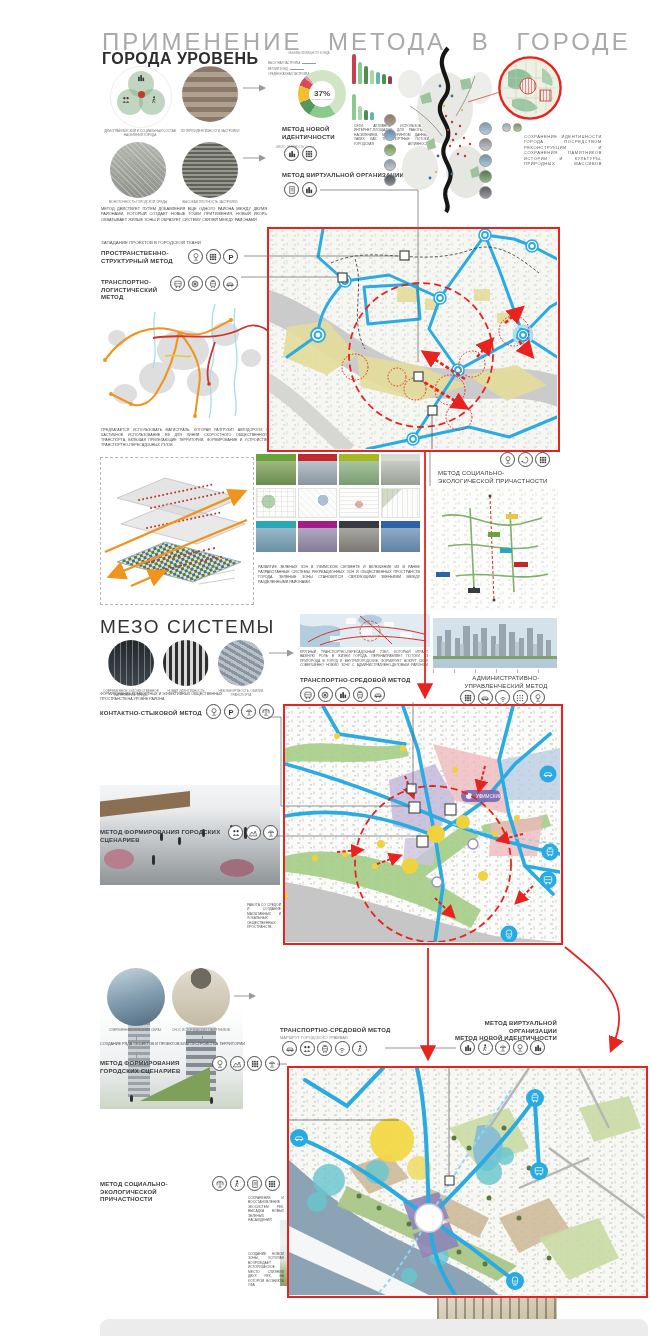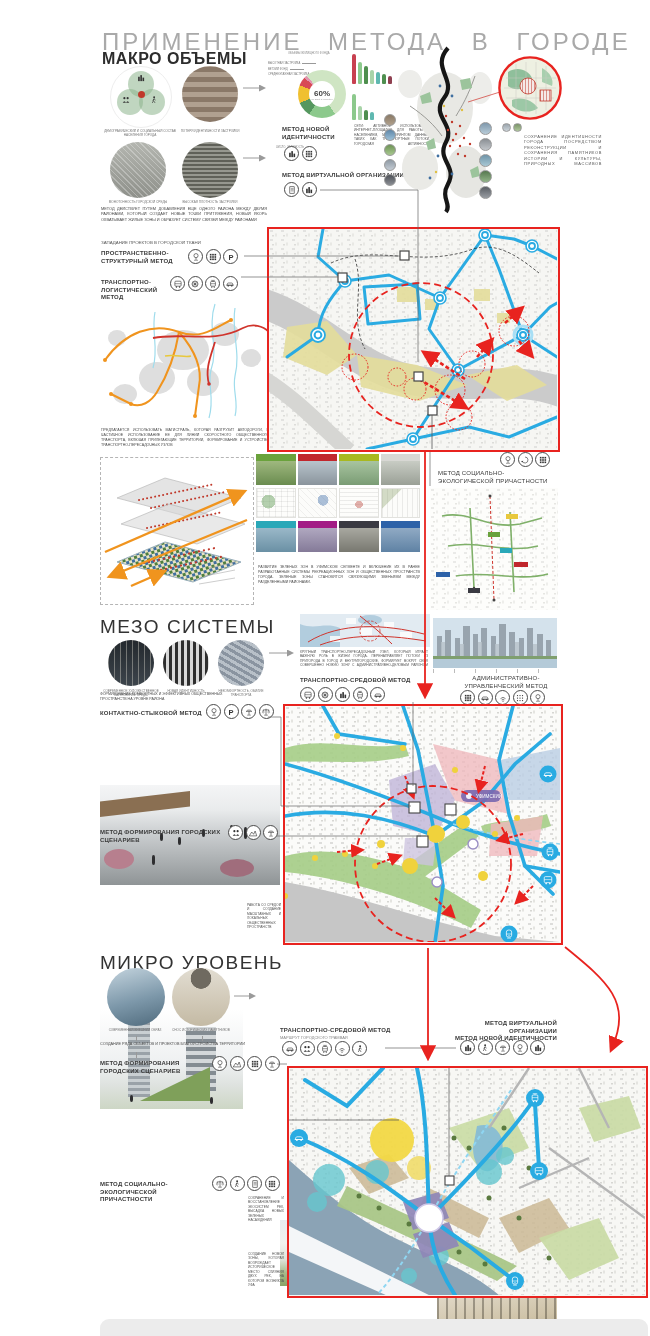--- a/index.html
+++ b/index.html
@@ -193,21 +193,21 @@
 <pattern id="hatchR" width="3" height="3" patternUnits="userSpaceOnUse">
         <rect width="3" height="3" fill="#f5e9e8"></rect>
         <line x1="0" y1="0" x2="0" y2="3" stroke="#c0392b" stroke-width="1"></line>
       </pattern>
 </defs>
 </svg>
 
 <div id="poster">
 
   <div class="abs h1" style="left:102px;top:28px">ПРИМЕНЕНИЕ МЕТОДА В ГОРОДЕ УФА</div>
-  <div class="abs h2" style="left:102px;top:50px">МАКРО ОБЪЕМЫ</div>
+  <div class="abs h2" style="left:102px;top:50px">ГОРОДА УРОВЕНЬ</div>
 
   <div class="abs circ c-venn" style="left:110px;top:66px;width:60px;height:60px">
     <span class="vc" style="left:17px;top:4px;width:26px;height:26px"></span>
     <span class="vc" style="left:6px;top:22px;width:26px;height:26px"></span>
     <span class="vc" style="left:28px;top:22px;width:26px;height:26px"></span>
     <span class="abs" style="left:27px;top:24px;width:7px;height:7px;border-radius:50%;background:#c0392b"></span>
     <svg class="abs" style="left:25px;top:6px;width:10px;height:10px;color:#333">
         <use href="#sym-building"></use>
       </svg>
     <svg class="abs" style="left:10px;top:28px;width:10px;height:10px;color:#333">
@@ -235,21 +235,21 @@
         <span>ВЕТХИЙ ФОНД</span>
         <span class="ll"></span>
       </div>
       <div class="leg-item">
         <span>СРЕДНЕЭТАЖНАЯ ЗАСТРОЙКА</span>
         <span class="ll"></span>
       </div>
     </div>
   <div class="abs circ" id="pie" style="left: 298px; top: 70px; width: 48px; height: 48px; background: conic-gradient(from -40deg, rgb(207, 229, 195) 0%, rgb(207, 229, 195) 52%, rgb(140, 201, 140) 52%, rgb(140, 201, 140) 70%, rgb(85, 151, 95) 70%, rgb(85, 151, 95) 80%, rgb(240, 192, 48) 80%, rgb(240, 192, 48) 92%, rgb(216, 74, 85) 92%, rgb(216, 74, 85) 98%, rgb(224, 150, 176) 98%, rgb(224, 150, 176) 100%);">
     <div class="abs circ" style="left:11px;top:11px;width:26px;height:26px;background:#fff;display:flex;flex-direction:column;align-items:center;justify-content:center">
-      <span style="font-size:8px;font-weight:700;color:#444">60%</span>
+      <span style="font-size:8px;font-weight:700;color:#444">37%</span>
       <span style="font-size:2px;color:#999;text-transform:uppercase">ОТ ВСЕЙ ЗАСТРОЙКИ</span>
     </div>
   </div>
   <div class="abs mic" style="left:276px;top:146px;width:30px">ЧИСЛО, ЭТАЖНОСТЬ</div>
   <div class="bar-group" id="bars-g1" style="left:352px;top:52px;height:32px">
       <span class="bar" style="height: 30px; background: rgb(200, 64, 80);"></span>
       <span class="bar" style="height: 22px; background: rgb(140, 201, 140);"></span>
       <span class="bar" style="height: 18px; background: rgb(79, 143, 79);"></span>
       <span class="bar" style="height: 14px; background: rgb(168, 212, 168);"></span>
       <span class="bar" style="height: 12px; background: rgb(95, 184, 176);"></span>
@@ -934,21 +934,20 @@
             <use href="#sym-bus" x="-6" y="-6" width="12" height="12"></use>
           </g>
       <g transform="translate(224,228)" color="#fff">
             <circle r="8.5" fill="#29abe2"></circle>
             <use href="#sym-train" x="-6" y="-6" width="12" height="12"></use>
           </g>
     </g>
   </svg>
   </div>
 
-  <div class="abs h2b" style="left:100px;top:952px">МИКРО УРОВЕНЬ</div>
   <div class="abs circ c-glass photo" style="left:107px;top:968px;width:58px;height:58px"></div>
   <div class="abs circ c-hist photo" style="left:172px;top:968px;width:58px;height:58px"></div>
   <div class="abs cap" style="left:102px;top:1029px;width:66px">СОВРЕМЕННЫЙ ВНЕШНИЙ ОБРАЗ</div>
   <div class="abs cap" style="left:170px;top:1029px;width:62px">СНОС ИСТОРИЧЕСКИХ ПАМЯТНИКОВ</div>
   <div class="vline" style="left:136px;top:1036px;height:5px"></div>
   <div class="vline" style="left:202px;top:1036px;height:5px"></div>
   <div class="abs tiny2" style="left:100px;top:1042px;width:150px;font-size:3.8px;text-align:left">СОЗДАНИЕ РЯДА ОБЪЕКТОВ И ПРОЕКТОВ БЛАГОУСТРОЙСТВА ТЕРРИТОРИИ</div>
   <div class="vline" style="left:136px;top:1052px;height:6px"></div>
 
   <div class="abs photo ph-campus" style="left:280px;top:958px;width:152px;height:66px">

